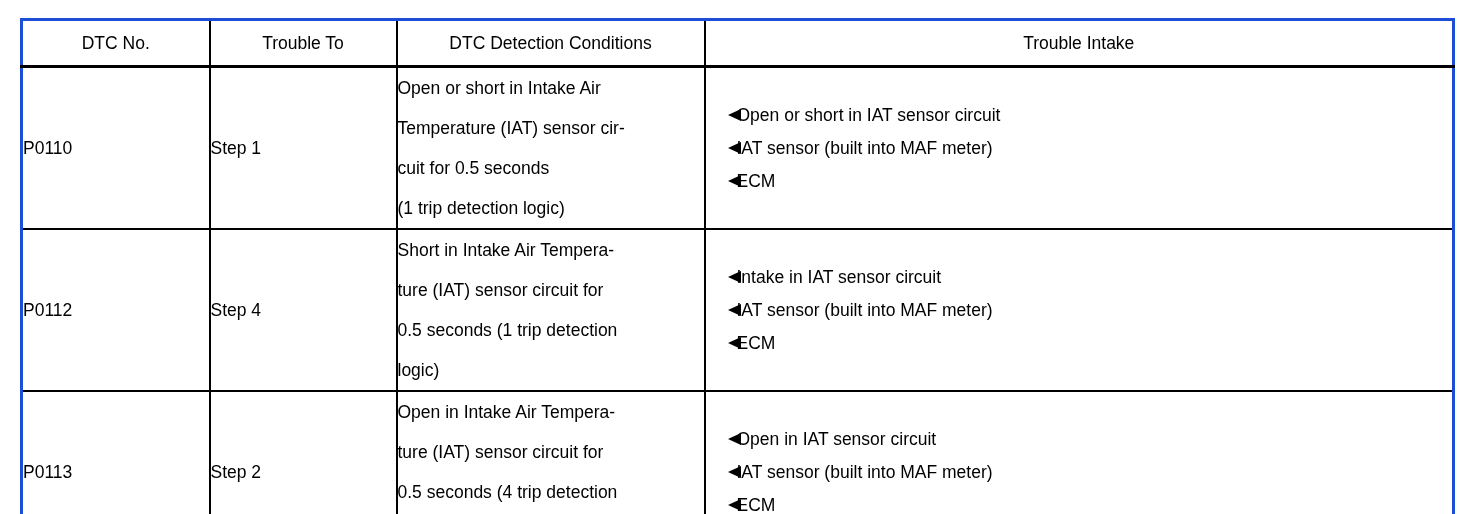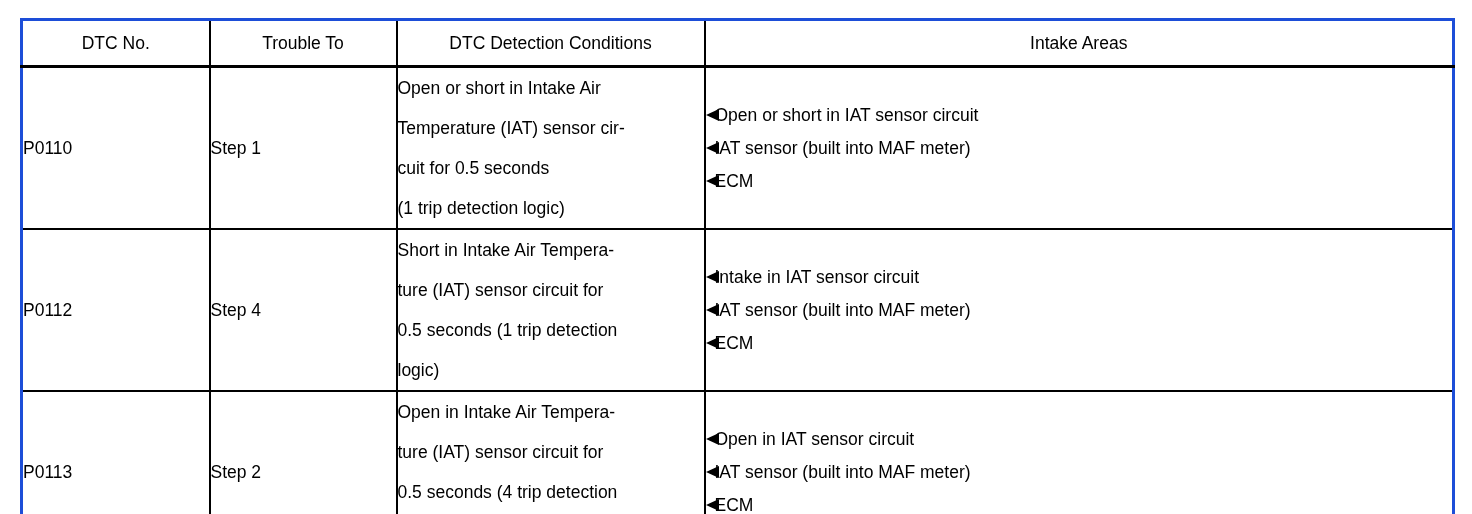--- a/index.html
+++ b/index.html
@@ -52,20 +52,21 @@
     white-space: pre-line;
   }
   td.trouble-cell {
     text-align: left;
     padding-left: 5px;
   }
   .trouble-line {
     display: flex;
     align-items: center;
     height: 33px;
+    margin-left: 22px;
   }
   .tri-bullet {
     display: inline-block;
     width: 0;
     height: 0;
     border-top: 6px solid transparent;
     border-bottom: 6px solid transparent;
     border-right: 13px solid #000000;
     margin-right: -4px;
     flex: none;
@@ -80,21 +81,21 @@
       <col style="width:188px">
       <col style="width:187px">
       <col style="width:308px">
       <col style="width:749px">
     </colgroup>
     <thead>
       <tr>
         <th>DTC No.</th>
         <th>Trouble To</th>
         <th>DTC Detection Conditions</th>
-        <th>Intake Areas</th>
+        <th>Trouble Intake</th>
       </tr>
     </thead>
     <tbody>
       <tr class="row-1">
         <td class="center-cell">P0110</td>
         <td class="center-cell">Step 1</td>
         <td class="cond-cell">Open or short in Intake Air
 Temperature (IAT) sensor cir-
 cuit for 0.5 seconds
 (1 trip detection logic)</td>

